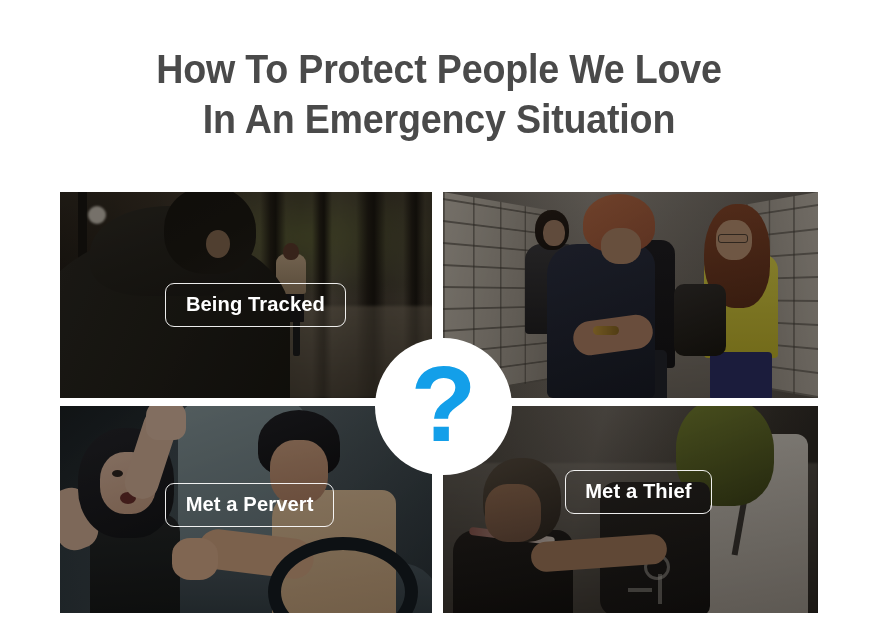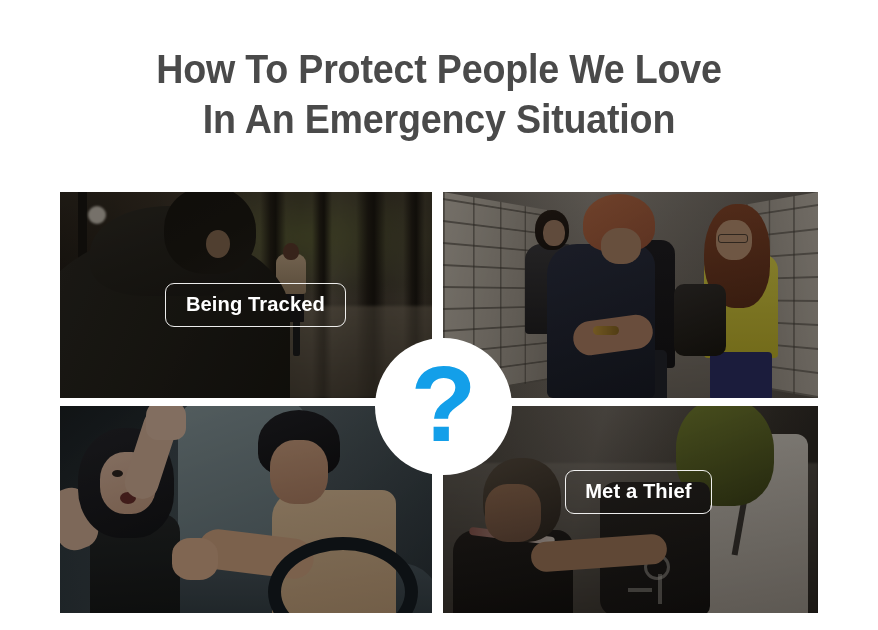--- a/index.html
+++ b/index.html
@@ -494,20 +494,23 @@
         <div class="p-w-mouth"></div>
         <div class="p-w-armup"></div>
         <div class="p-w-hand"></div>
         <div class="p-m-body"></div>
         <div class="p-m-hair"></div>
         <div class="p-m-face"></div>
         <div class="p-m-arm"></div>
         <div class="p-m-hand"></div>
         <div class="steer"></div>
       </div>
+      <div class="badge badge-3">
+        <span class="badge-text">Met a Pervert</span>
+      </div>
     </div>
 
     <div class="panel">
       <div class="panel-art art-thief">
         <div class="th-ground"></div>
         <div class="th-victim-coat"></div>
         <div class="th-strap"></div>
         <div class="th-victim-hair"></div>
         <div class="th-bag"></div>
         <div class="th-bag-ring"></div>

